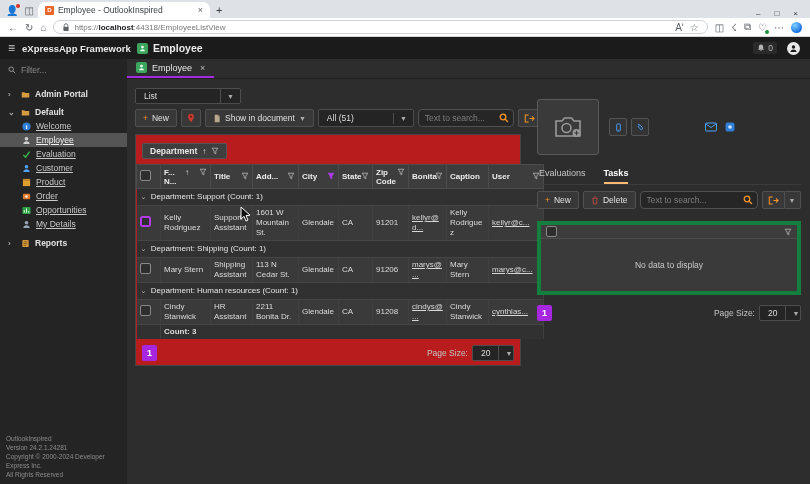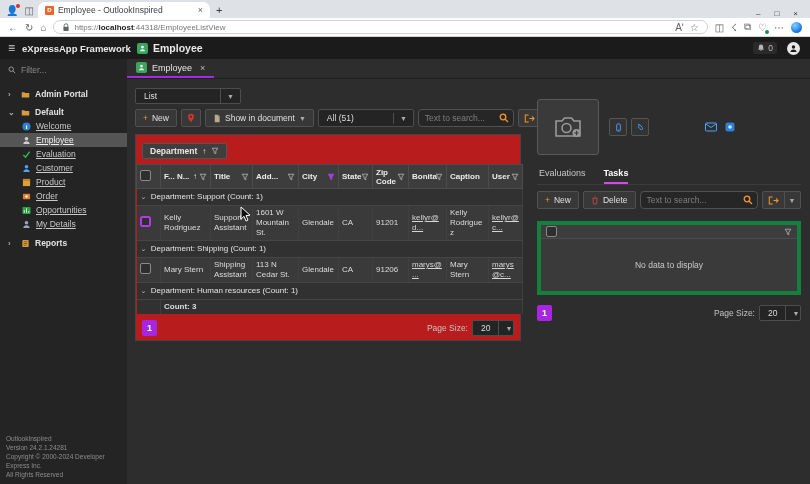--- a/index.html
+++ b/index.html
@@ -75,26 +75,26 @@
   .export-group { display:inline-flex; }
   .export-group .tb-btn:first-child { border-radius:2px 0 0 2px; }
   .export-group .tb-btn:last-child { border-radius:0 2px 2px 0; border-left:none; padding:0 4px; font-size:7px; color:#aaa; }
 
   
   .grid-wrap { width:386px; margin-top:7px; background:#b91c1c; border:1px solid #454545; padding-bottom:4px; }
   .group-panel { padding:5px 6px; }
   .group-chip { display:inline-flex; align-items:center; gap:5px; background:#3e3e3e; border:1px solid #555; border-radius:2px; padding:2px 7px; font-size:8.5px; font-weight:bold; color:#e8e8e8; }
   table { width:100%; border-collapse:collapse; table-layout:fixed; font-size:8px; }
   th { background:#3d3d3d; border:1px solid #4c4c4c; color:#ececec; font-weight:bold; text-align:left; padding:2px 3px; vertical-align:middle; height:24px; }
-  .th-inner { display:flex; align-items:center; gap:2px; }
+  .th-inner { display:flex; gap:10px; }
   .th-inner .lbl { flex:1; min-width:0; }
   td { border-bottom:1px solid #454545; border-right:1px solid #404040; padding:2px 3px; color:#dcdcdc; vertical-align:middle; background:#3a3a3a; line-height:1.25; word-wrap:break-word; }
   tr.group-row td { background:#313131; color:#e4e4e4; padding:3px 4px; }
   tr.summary-row td { background:#313131; font-weight:bold; border-bottom:none; }
-  .c-cb{width:24px}.c-name{width:50px}.c-title{width:42px}.c-addr{width:46px}.c-city{width:40px}.c-state{width:34px}.c-zip{width:36px}.c-email{width:38px}.c-capt{width:42px}.c-user{width:34px}
+  .c-cb{width:24px}.c-name{width:50px}.c-title{width:42px}.c-addr{width:46px}.c-city{width:40px}.c-state{width:34px}.c-zip{width:36px}.c-email{width:38px}.c-capt{width:42px}.c-user{width:55px}
   .cb { display:inline-block; width:11px; height:11px; border:1px solid #8a8a8a; border-radius:2px; background:#2e2e2e; }
   .cb.focused { border-color:#b13be8; box-shadow:0 0 0 1px #b13be8 inset; }
   td a { color:#d6d6d6; text-decoration:underline; }
   .funnel { width:8px; height:8px; flex:none; }
   .funnel path { fill:none; stroke:#b9b9b9; stroke-width:1; }
   .funnel.active path { fill:#b13be8; stroke:#b13be8; }
   .sort { color:#dcdcdc; font-size:8px; }
   .chev-s { color:#bdbdbd; font-size:7px; }
 
   .pager { display:flex; align-items:center; margin-top:6px; padding:0 6px; }
@@ -104,21 +104,21 @@
 
   
   .detail { position:absolute; left:410px; top:40px; width:264px; }
   .photo { width:62px; height:56px; background:#3a3a3a; border:1px solid #5a5a5a; border-radius:3px; display:flex; align-items:center; justify-content:center; color:#9a9a9a; }
   .photo-row { display:flex; align-items:center; }
   .mini-btns { display:flex; gap:4px; margin-left:10px; }
   .mini-btn { width:18px; height:18px; border:1px solid #555; border-radius:2px; background:#333; display:inline-flex; align-items:center; justify-content:center; color:#4da3ff; }
   .contact-icons { display:flex; gap:8px; margin-left:56px; color:#4da3ff; }
   .detail-tabs { display:flex; gap:18px; margin-top:13px; font-size:9px; border-bottom:1px solid #3c3c3c; padding:0 2px; }
   .dtab { padding-bottom:4px; color:#c7c7c7; }
-  .dtab.active { color:#fff; font-weight:bold; border-bottom:2px solid #d946ef; }
+  .dtab.active { color:#fff; font-weight:bold; border-bottom:2px solid #fdba74; }
   .detail-toolbar { display:flex; align-items:center; gap:4px; margin-top:6px; }
   .detail-toolbar .searchbox input { width:96px; }
   .dgrid { margin-top:12px; border:4px solid #15803d; }
   .dgrid-header { height:14px; background:#3d3d3d; border-bottom:1px solid #4c4c4c; display:flex; align-items:center; padding:0 5px; color:#cfcfcf; }
   .dgrid-header .funnel { margin-left:auto; }
   .dgrid-body { height:52px; background:#3a3a3a; display:flex; align-items:center; justify-content:center; color:#c9c9c9; font-size:8.5px; }
 
   
   .cursor { position:absolute; left:240px; top:206px; z-index:50; pointer-events:none; }
 </style>
@@ -469,20 +469,32 @@
                 <td>Glendale</td>
                 <td>CA</td>
                 <td>91206</td>
                 <td><a>marys@...</a></td>
                 <td>Mary Stern</td>
                 <td><a>marys@c...</a></td>
               </tr>
               <tr class="group-row">
                 <td colspan="10"><span class="chev-s">⌄</span>&nbsp;&nbsp;<span>Department: Human resources (Count: 1)</span></td>
               </tr>
+              <tr>
+                <td><span class="cb"></span></td>
+                <td>Cindy Stanwick</td>
+                <td>HR Assistant</td>
+                <td>2211 Bonita Dr.</td>
+                <td>Glendale</td>
+                <td>CA</td>
+                <td>91208</td>
+                <td><a>cindys@...</a></td>
+                <td>Cindy Stanwick</td>
+                <td><a>cynthias...</a></td>
+              </tr>
               <tr class="summary-row">
                 <td></td>
                 <td colspan="9">Count: 3</td>
               </tr>
             </tbody>
           </table>
           <div class="pager">
             <span class="page-box">1</span>
             <span class="pagesize">
               <span>Page Size:</span>

